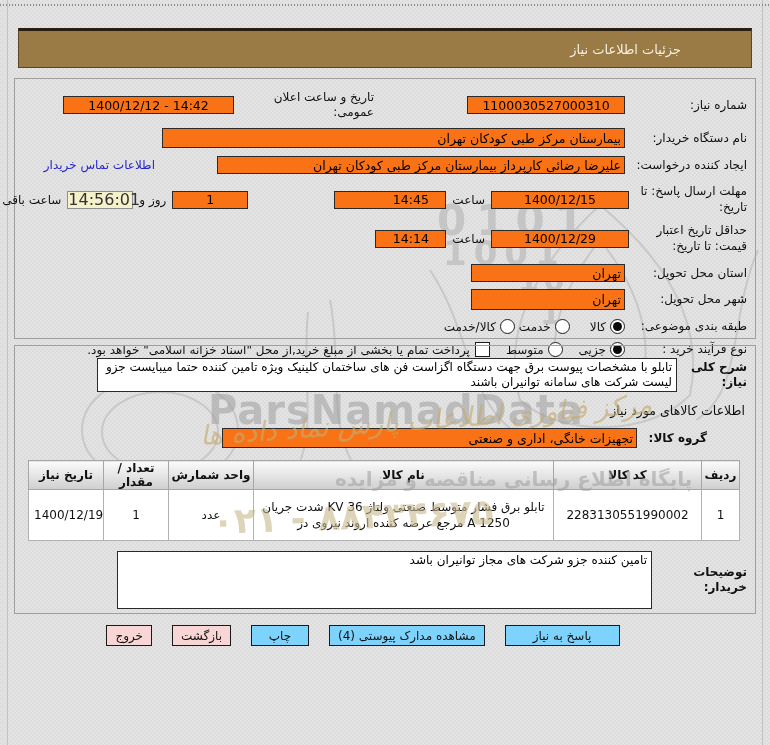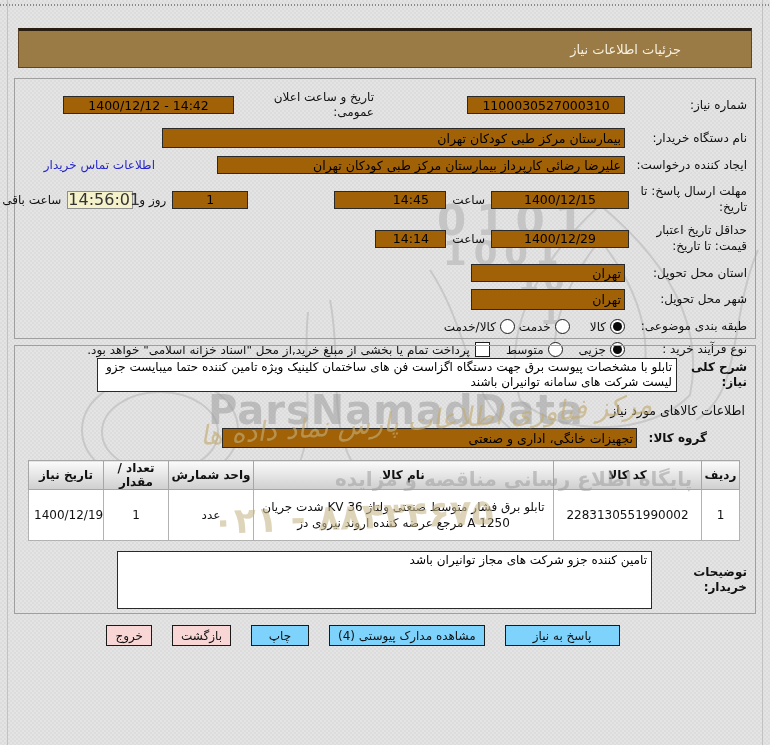--- a/index.html
+++ b/index.html
@@ -24,21 +24,21 @@
   .titlebar .t{padding-right:70px;font-size:13px;color:#f6f0e0;}
 
   .fs{position:absolute;left:14px;right:14px;border:1px solid #9f9f9f;z-index:3;}
   .fs1{top:78px;height:259px;}
   .fs2{top:345px;height:267px;}
 
   .r{display:flex;align-items:center;padding:0 8px;direction:rtl;}
   .lbl{width:122px;font-size:12px;text-align:right;line-height:1.25;flex:none;}
   .lbl2{width:118px;font-size:12px;text-align:right;line-height:1.3;flex:none;}
   .b{font-weight:bold;}
-  .inp{background:#a16207;border:1px solid #2a2a2a;height:16px;font-size:12.5px;
+  .inp{background:#f97316;border:1px solid #2a2a2a;height:16px;font-size:12.5px;
     font-family:inherit;padding:0 3px;flex:none;}
   .inp.c{text-align:center;}
   .inp.rr{text-align:right;}
   .small{font-size:12px;margin:0 6px;flex:none;}
   .timer{background:#f4f1cb;border:1px solid #8f8f8f;width:64px;height:16px;flex:none;
     font-size:16px;text-align:center;line-height:16px;color:#333;}
   .link{color:#2626cc;font-size:12px;cursor:pointer;flex:none;}
   .radio{width:13px;height:13px;border:1.5px solid #1c1c1c;border-radius:50%;
     background:#fff;display:inline-block;position:relative;flex:none;margin-left:4px;vertical-align:middle;}
   .radio.on::after{content:"";position:absolute;inset:2px;border-radius:50%;background:#0a0a0a;}

